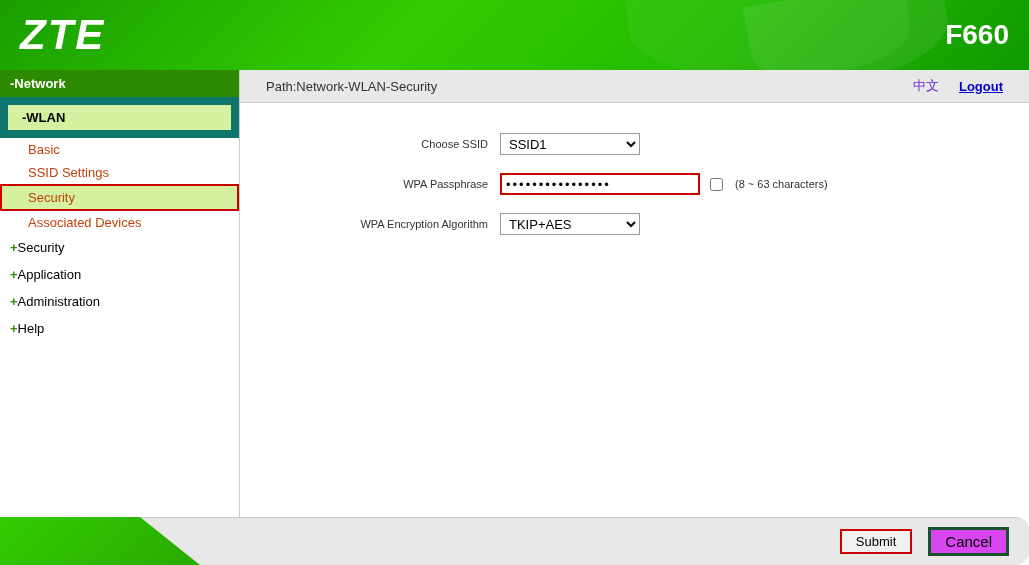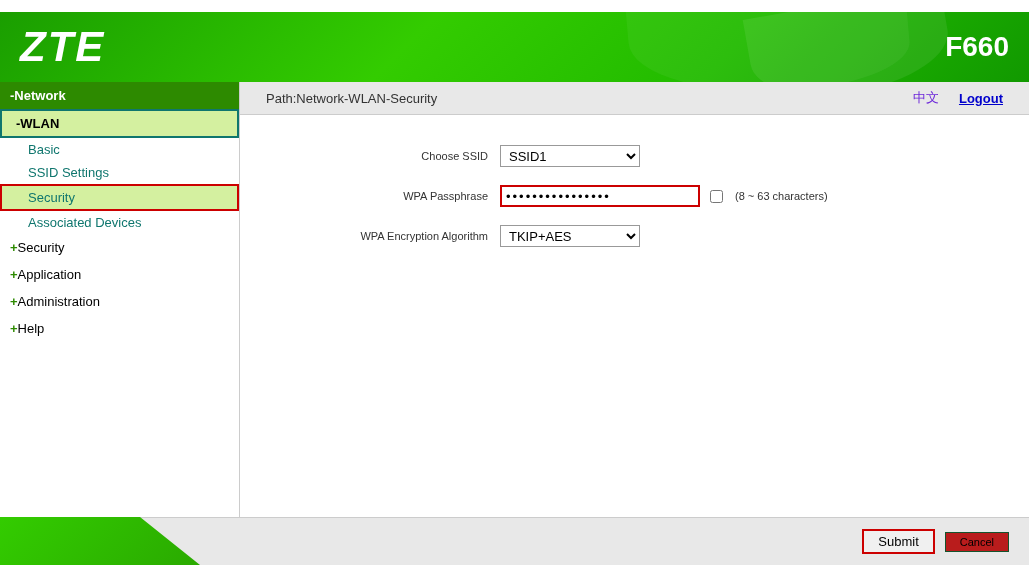--- a/index.html
+++ b/index.html
@@ -8,21 +8,20 @@
     
     .header {
       background: linear-gradient(135deg, #1a9e00 0%, #33cc00 40%, #22bb00 70%, #119900 100%);
       height: 70px;
       display: flex;
       align-items: center;
       justify-content: space-between;
       padding: 0 20px;
       position: relative;
       overflow: hidden;
-      margin-top: 12px;
     }
     .header::after {
       content: '';
       position: absolute;
       right: 80px;
       top: -10px;
       width: 200px;
       height: 90px;
       background: rgba(255,255,255,0.08);
       border-radius: 0 0 60% 60%;
@@ -76,26 +75,26 @@
       font-weight: bold;
       font-size: 13px;
       cursor: pointer;
     }
     .sidebar-wlan {
       background: #d4f0a0;
       color: #000;
       padding: 5px 10px 5px 14px;
       font-weight: bold;
       font-size: 13px;
-      border: 2px solid #0f766e;
+      border: 8px solid #0f766e;
       cursor: pointer;
     }
     .sidebar-sub-item {
       padding: 4px 10px 4px 28px;
-      color: #0f766e;
+      color: #c2410c;
       font-size: 13px;
       cursor: pointer;
     }
     .sidebar-sub-item.active {
       background: #d4f0a0;
       border: 2px solid #cc0000;
       padding: 4px 10px 4px 26px;
     }
     .sidebar-section {
       padding: 6px 10px;
@@ -212,45 +211,46 @@
       position: absolute;
       bottom: 0;
       left: 0;
       right: 0;
       height: 48px;
       background: #e8e8e8;
       display: flex;
       align-items: center;
       justify-content: flex-end;
       padding: 0 20px;
-      gap: 10px;
+      gap: 16px;
       border-top: 1px solid #ccc;
+      border-radius: 14px;
     }
     .footer-green {
       position: absolute;
       bottom: 0;
       left: 0;
       width: 200px;
       height: 48px;
       background: linear-gradient(135deg, #33cc00 0%, #2aaa00 100%);
       clip-path: polygon(0 0, 70% 0, 100% 100%, 0 100%);
     }
     .btn-submit {
       padding: 3px 14px;
       background: #f0f0f0;
       border: 2px solid #cc0000;
       font-size: 13px;
       cursor: pointer;
       font-weight: normal;
     }
     .btn-cancel {
       padding: 3px 14px;
-      background: #b91c1c;
-      border: 1px solid #14532d;
-      font-size: 11px;
+      background: #d946ef;
+      border: 3px solid #14532d;
+      font-size: 15px;
       cursor: pointer;
     }
 
     body { position: relative; }
   </style>
 </head>
 <body>
 
 <div class="header">
   <div class="logo">ZTE</div>

